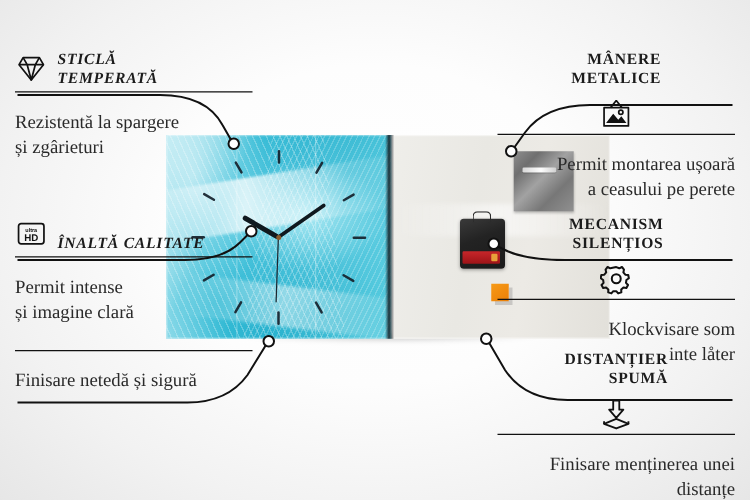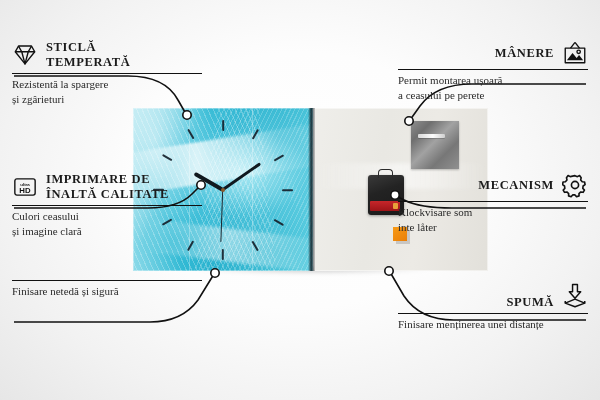--- a/index.html
+++ b/index.html
@@ -132,28 +132,28 @@
 
   
   .callout { position:absolute; width:190px; }
   .callout .head { display:flex; align-items:center; gap:8px; }
   .callout .title {
     font-size:12.5px; font-weight:bold; letter-spacing:.6px; color:#1b1b1b;
     line-height:1.18; text-transform:uppercase;
   }
   .callout .rule { height:1.4px; background:#111; margin-top:3px; }
   .callout .desc {
-    font-size:11px; color:#2a2a2a; line-height:1.35; margin-top:3px;
+    font-size:15px; color:#2a2a2a; line-height:1.35; margin-top:14px;
   }
   .callout.left  .head  { justify-content:flex-start; }
-  .callout.left  .title { text-align:left; }
+  .callout.left  .title { text-align:left;font-style:italic; }
   .callout.left  .desc  { text-align:left; }
-  .callout.right .head  { flex-direction:row; justify-content:flex-end; }
+  .callout.right .head  { flex-direction:column; justify-content:flex-end; }
   .callout.right .title { text-align:right; }
-  .callout.right .desc  { text-align:left; }
+  .callout.right .desc  { text-align:right; }
 
   .ico { width:26px; height:26px; flex:0 0 26px; display:block; }
   .ico svg { width:100%; height:100%; display:block; }
 
   
   #c-glass   { left:12px;  top:40px; }
   #c-print   { left:12px;  top:172px; }
   #c-edges   { left:12px;  top:277px; }
   #c-handle  { left:398px; top:40px; }
   #c-mech    { left:398px; top:172px; }
@@ -258,42 +258,43 @@
 <div class="callout left" id="c-print">
   <div class="head">
     <span class="ico">
       <svg viewBox="0 0 32 32">
         <rect x="3.5" y="6" width="25" height="20" rx="2.5" fill="none" stroke="#111" stroke-width="1.7"></rect>
         <text x="16" y="14.6" font-family="Liberation Sans, sans-serif" font-size="5.4" font-weight="bold" text-anchor="middle" fill="#111">ultra</text>
         <text x="16" y="23.2" font-family="Liberation Sans, sans-serif" font-size="9.6" font-weight="bold" text-anchor="middle" fill="#111">HD</text>
       </svg>
     </span>
     <span class="title">
-      <span>IMPRIMARE DE</span><br>
+      <br>
       <span>ÎNALTĂ CALITATE</span>
     </span>
   </div>
   <div class="rule"></div>
   <div class="desc">
-    <span>Culori ceasului</span><br>
+    <span>Permit intense</span><br>
     <span>și imagine clară</span>
   </div>
 </div>
 
 <div class="callout left" id="c-edges">
   <div class="rule"></div>
   <div class="desc">
     <span>Finisare netedă și sigură</span>
   </div>
 </div>
 
 <div class="callout right" id="c-handle">
   <div class="head">
     <span class="title">
       <span>MÂNERE</span><br>
+      <span>METALICE</span>
     </span>
     <span class="ico">
       <svg viewBox="0 0 32 32">
         <g fill="none" stroke="#111" stroke-width="1.7" stroke-linejoin="round">
           <rect x="4" y="10" width="24" height="18"></rect>
           <path d="M16 3 L10.5 10 M16 3 L21.5 10"></path>
           <path d="M6 25 L13 16 L18 22 L21 18.5 L26 25 Z" fill="#111" stroke="none"></path>
           <circle cx="20.5" cy="14.5" r="2.1"></circle>
         </g>
       </svg>
@@ -303,41 +304,42 @@
   <div class="desc">
     <span>Permit montarea ușoară</span><br>
     <span>a ceasului pe perete</span>
   </div>
 </div>
 
 <div class="callout right" id="c-mech">
   <div class="head">
     <span class="title">
       <span>MECANISM</span><br>
+      <span>SILENȚIOS</span>
     </span>
     <span class="ico">
       <svg viewBox="0 0 32 32">
         <g fill="none" stroke="#111" stroke-width="2" stroke-linejoin="round">
           <path d="M16 4.5 l3 1.2 2.6-1.3 2 2.6 -0.6 2.8 1.9 2.2 2.9 0.3 0.6 3.2 -2.4 1.7 -0.4 2.9 2.0 2.1 -1.6 2.8 -2.9 -0.4 -2.2 1.9 0.1 2.9 -3.1 1.0 -1.9 -2.2 -2.9 0 -1.9 2.2 -3.1 -1.0 0.1 -2.9 -2.2 -1.9 -2.9 0.4 -1.6 -2.8 2.0 -2.1 -0.4 -2.9 -2.4 -1.7 0.6 -3.2 2.9 -0.3 1.9 -2.2 -0.6 -2.8 2 -2.6 2.6 1.3 Z"></path>
           <circle cx="16" cy="16" r="4.4"></circle>
         </g>
       </svg>
     </span>
   </div>
   <div class="rule"></div>
   <div class="desc">
     <span>Klockvisare som</span><br>
     <span>inte låter</span>
   </div>
 </div>
 
 <div class="callout right" id="c-foam">
   <div class="head">
     <span class="title">
-      <br>
+      <span>DISTANȚIER</span><br>
       <span>SPUMĂ</span>
     </span>
     <span class="ico">
       <svg viewBox="0 0 32 32">
         <g fill="none" stroke="#111" stroke-width="1.8" stroke-linejoin="round">
           <path d="M13 3 L19 3 L19 12 L23 12 L16 20 L9 12 L13 12 Z"></path>
           <path d="M16 21 L28 26 L16 30.5 L4 26 Z"></path>
           <path d="M4 26 L4 23.5 M28 26 L28 23.5"></path>
         </g>
       </svg>

